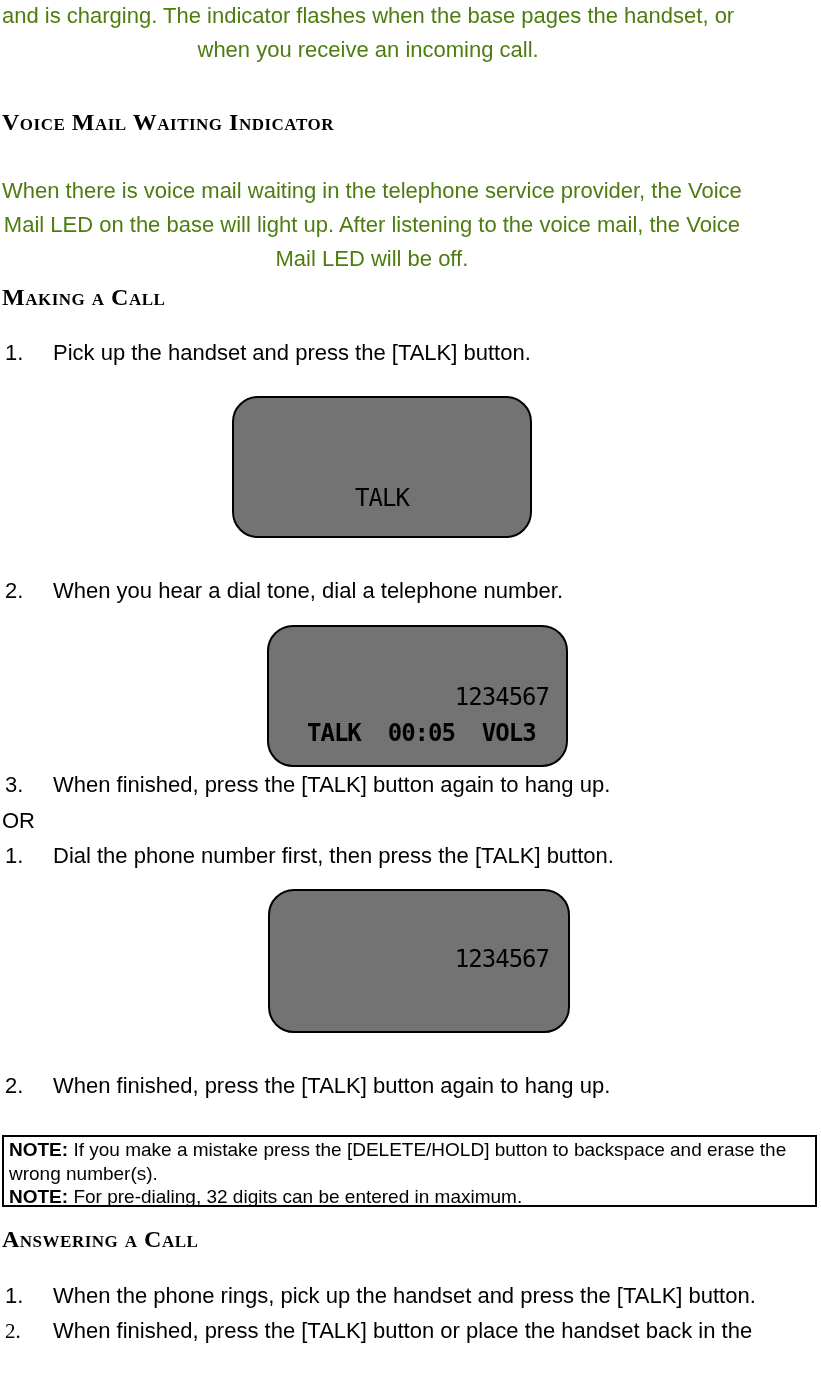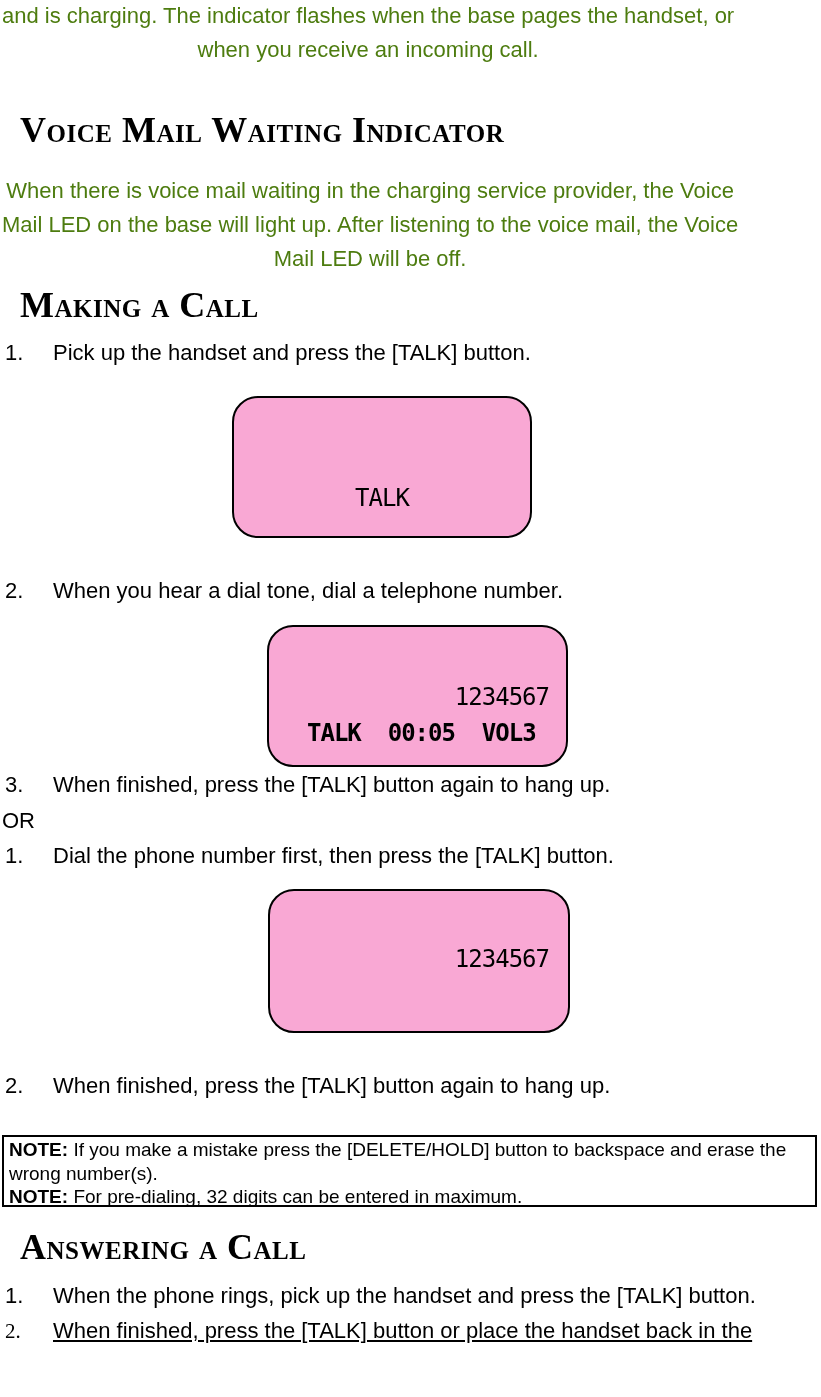--- a/index.html
+++ b/index.html
@@ -16,25 +16,25 @@
   .bodyline {
     font-size: 22px;
     line-height: 34px;
     white-space: nowrap;
     color: #4d7c0f;
     text-align: center;
   }
   .para { left: 2px; }
   .heading {
     position: absolute;
-    left: 20px;
+    left: 2px;
     font-family: "Liberation Serif", serif;
     font-weight: bold;
     font-variant: small-caps;
-    font-size: 36px;
+    font-size: 24px;
     letter-spacing: 0.5px;
     white-space: nowrap;
     color: #000;
   }
   .step {
     position: absolute;
     left: 5px;
     font-size: 22px;
     white-space: nowrap;
   }
@@ -50,21 +50,21 @@
   .or-label {
     position: absolute;
     left: 2px;
     font-size: 22px;
   }
   .screen {
     position: absolute;
     box-sizing: border-box;
     border: 2px solid #000;
     border-radius: 26px;
-    background: #f9a8d4;
+    background: #737373;
   }
   .lcd {
     position: absolute;
     font-family: "DejaVu Sans Mono", monospace;
     font-size: 24px;
     letter-spacing: -1px;
     white-space: pre;
     color: #000;
     text-align: right;
   }
@@ -99,21 +99,21 @@
 <div id="page">
 
   <div class="abs para" style="top:-1px;">
     <div class="bodyline">and is charging. The indicator flashes when the base pages the handset, or</div>
     <div class="bodyline">when you receive an incoming call.</div>
   </div>
 
   <div class="heading" style="top:109px;">Voice Mail Waiting Indicator</div>
 
   <div class="abs para" style="top:174px;">
-    <div class="bodyline">When there is voice mail waiting in the charging service provider, the Voice</div>
+    <div class="bodyline">When there is voice mail waiting in the telephone service provider, the Voice</div>
     <div class="bodyline">Mail LED on the base will light up. After listening to the voice mail, the Voice</div>
     <div class="bodyline">Mail LED will be off.</div>
   </div>
 
   <div class="heading" style="top:284px;">Making a Call</div>
 
   <div class="step" style="top:340px;">
     <span class="marker">1.</span><span>Pick up the handset and press the [TALK] button.</span>
   </div>
 
@@ -153,19 +153,19 @@
     <div class="note-line"><span>wrong number(s).</span></div>
     <div class="note-line"><b>NOTE:</b><span> For pre-dialing, 32 digits can be entered in maximum.</span></div>
   </div>
 
   <div class="heading" style="top:1226px;">Answering a Call</div>
 
   <div class="step" style="top:1283px;">
     <span class="marker">1.</span><span>When the phone rings, pick up the handset and press the [TALK] button.</span>
   </div>
 
-  <div class="step" style="top:1318px;text-decoration:underline;">
+  <div class="step" style="top:1318px;">
     <span class="marker serif">2.</span><span>When finished, press the [TALK] button or place the handset back in the</span>
   </div>
 
   <div class="page-number">21</div>
 
 </div>
 
 </body></html>

